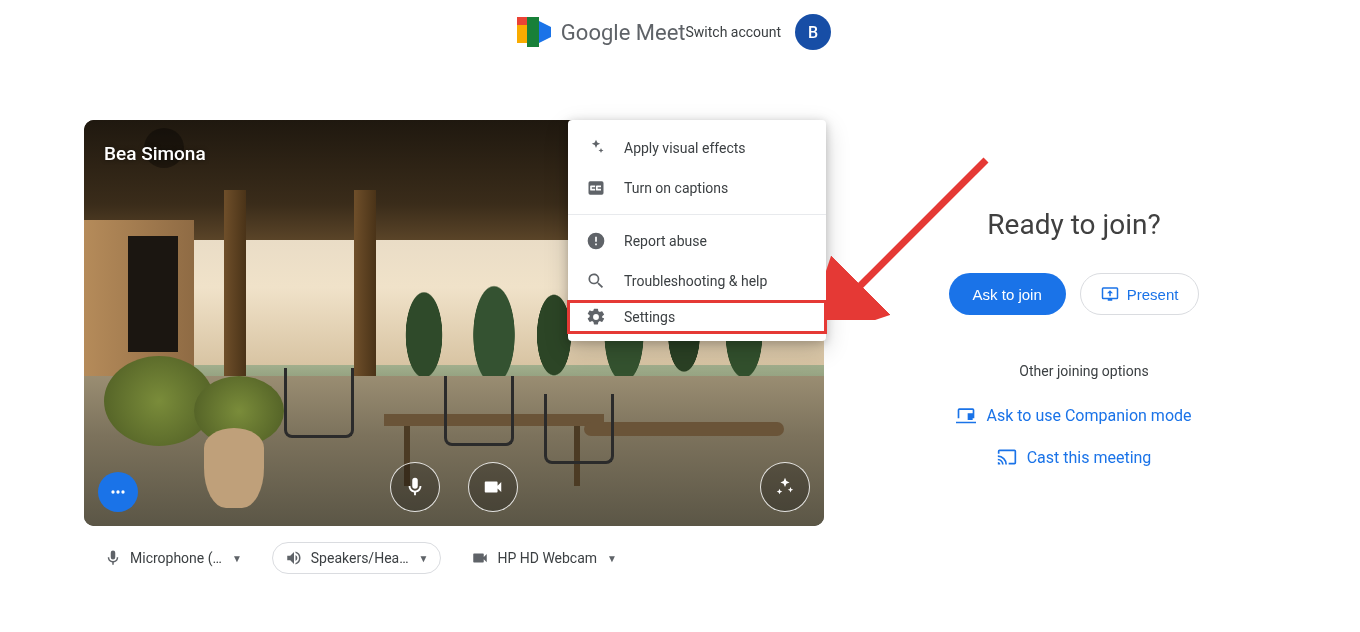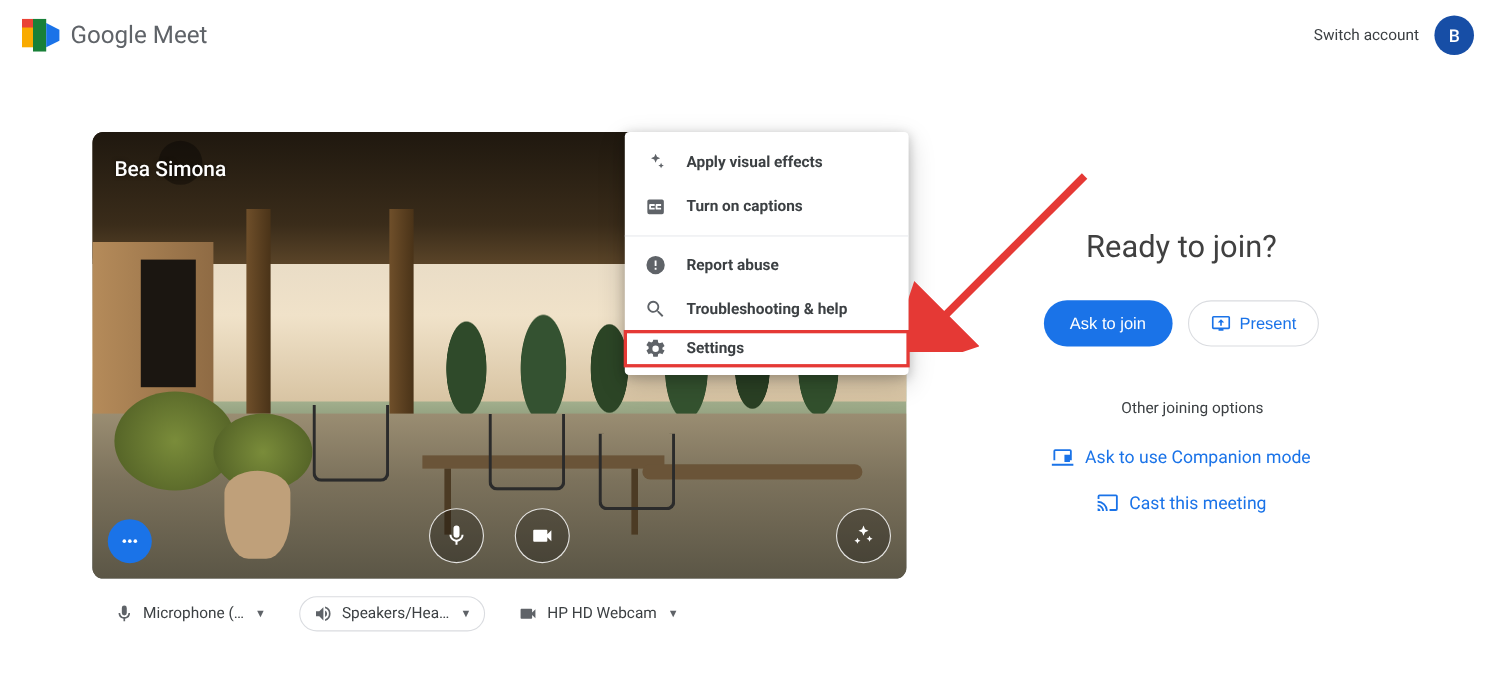--- a/index.html
+++ b/index.html
@@ -7,26 +7,26 @@
     font-family: 'Google Sans', Roboto, Arial, sans-serif;
     background: #fff;
     width: 1360px;
     height: 632px;
     overflow: hidden;
     position: relative;
     color: #3c4043;
   }
   .header {
     position: absolute;
-    top: 0; left: 0; right: 0;
+    top: 0; left: 0; right: 12px;
     height: 64px;
     display: flex;
     align-items: center;
     padding: 0 20px;
-    justify-content: space-between;
+    justify-content: center;
   }
   .brand {
     display: flex;
     align-items: center;
     gap: 8px;
   }
   .brand-logo {
     width: 36px; height: 30px;
     position: relative;
   }
@@ -179,21 +179,20 @@
     padding: 8px 0;
   }
   .menu-item {
     display:flex;align-items:center;
     height:40px;
     padding: 0 18px;
     gap: 18px;
     font-size: 14px;
     color:#3c4043;
     cursor:pointer;
-    font-weight:bold;
   }
   .menu-item svg, .menu-item .mi-icon { width:20px; height:20px; fill:#5f6368; color:#5f6368; flex-shrink:0;}
   .menu-divider { height:1px;background:#e8eaed;margin:6px 0; }
   .menu-item.highlight {
     outline: 3px solid #e53935;
     outline-offset: -2px;
     height: 32px;
   }
 
   .device-row {

